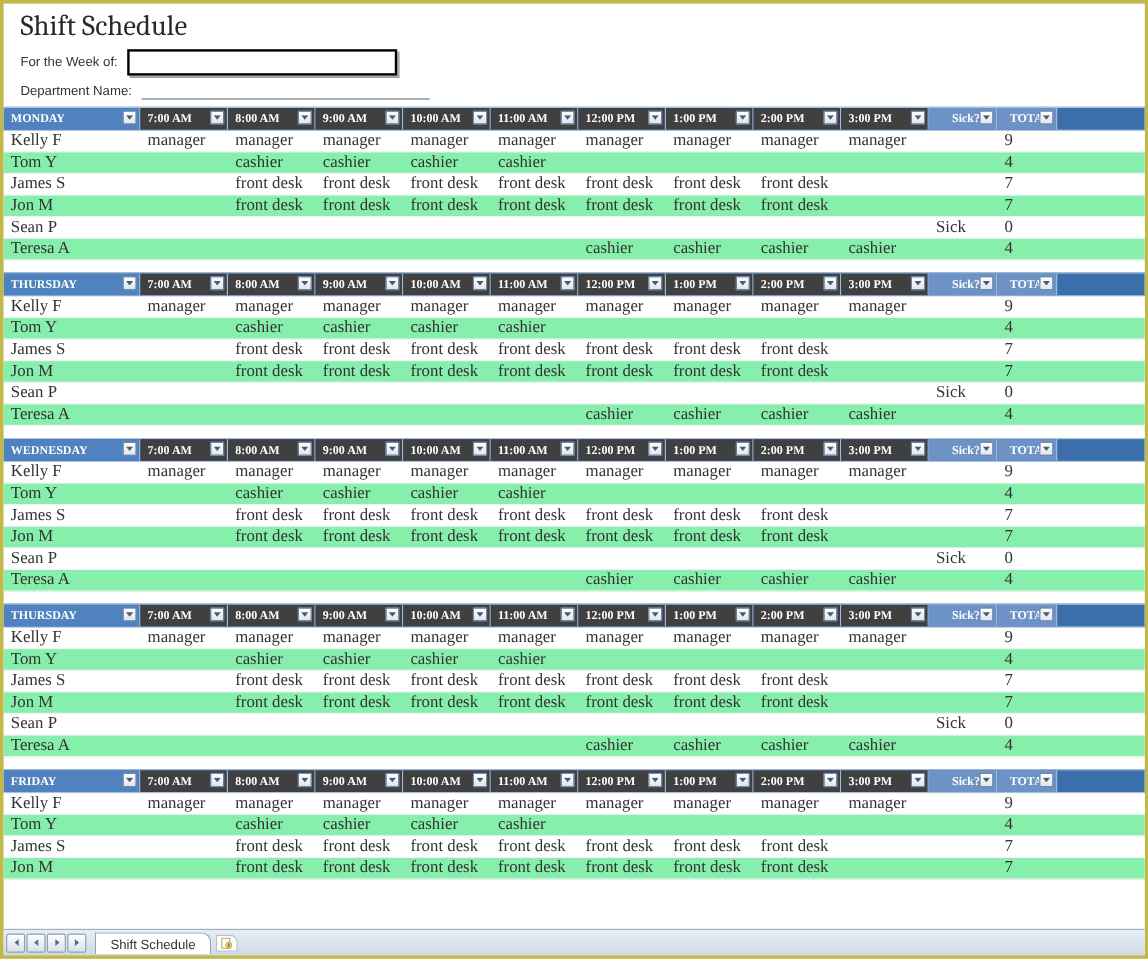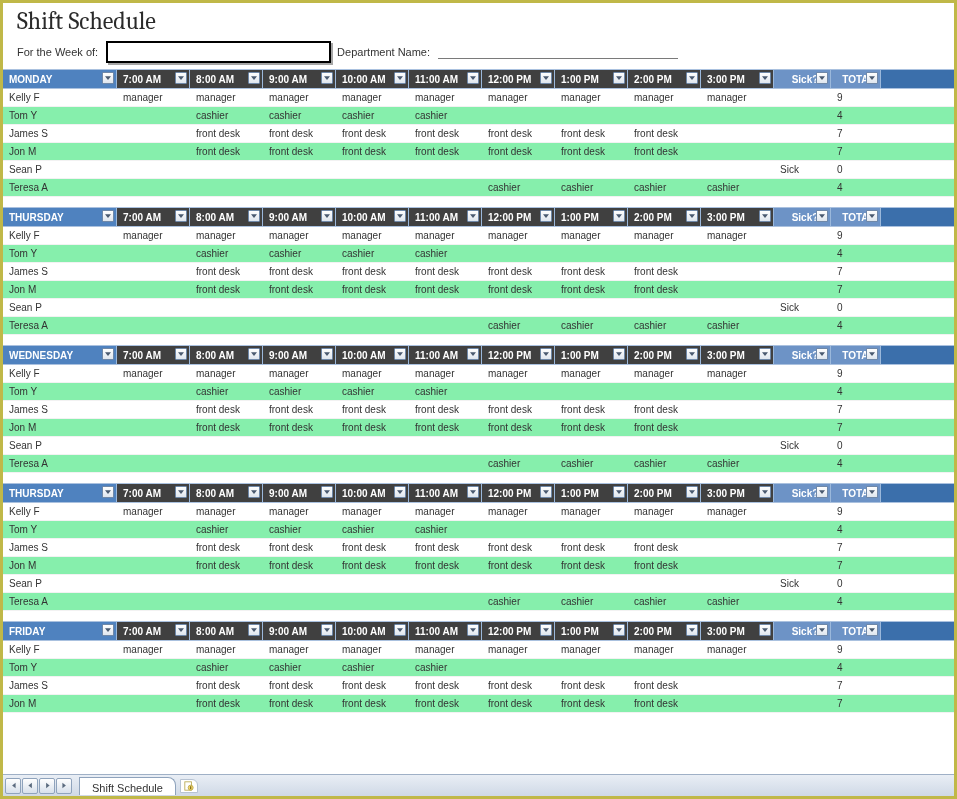--- a/index.html
+++ b/index.html
@@ -21,37 +21,37 @@
   .title {
     font-family: "Cambria", Georgia, serif;
     font-size: 24px;
     color: #2a2a2a;
     padding: 4px 10px 6px 14px;
     font-weight: 400;
   }
   .meta {
     padding-left: 14px;
     display: flex;
-    flex-direction: row;
+    flex-direction: column;
     gap: 6px;
     margin-bottom: 6px;
   }
   .meta-row { display: flex; align-items: center; gap: 8px; }
   .meta-label { font-size: 11px; color: #333; white-space: nowrap; }
   .week-box {
     width: 225px; height: 22px;
     background: #fff;
     border: 2px solid #000;
     box-shadow: 2px 2px 0 rgba(0,0,0,0.35);
   }
   .dept-line {
     width: 240px; height: 14px;
     border-bottom: 1px solid #7a7a7a;
   }
-  .block { margin-bottom: 10px; }
+  .block { margin-bottom: 10px; font-family: Liberation Serif, serif; }
   .hdr {
     display: flex;
     font-size: 10px;
     font-weight: 700;
     color: #fff;
     background: #3b6fab;
     border-top: 1px solid #aac1df;
     border-bottom: 1px solid #aac1df;
   }
   .hdr .cell {
@@ -73,21 +73,21 @@
     background: linear-gradient(#fefefe,#dfe6ef);
     border: 1px solid #6f88a8;
     border-radius: 1px;
     display: flex; align-items: center; justify-content: center;
   }
   .drop svg { width: 6px; height: 4px; display:block; }
   .row {
     display: flex;
     height: 18px;
     align-items: center;
-    font-size: 10px;
+    font-size: 14px;
     background: #fff;
     border-bottom: 1px solid #f2f2f2;
   }
   .row.alt { background: #86efac; }
   .row .cell {
     padding-left: 6px;
     overflow: hidden;
     white-space: nowrap;
   }
   .c-name  { width: 114px; }

